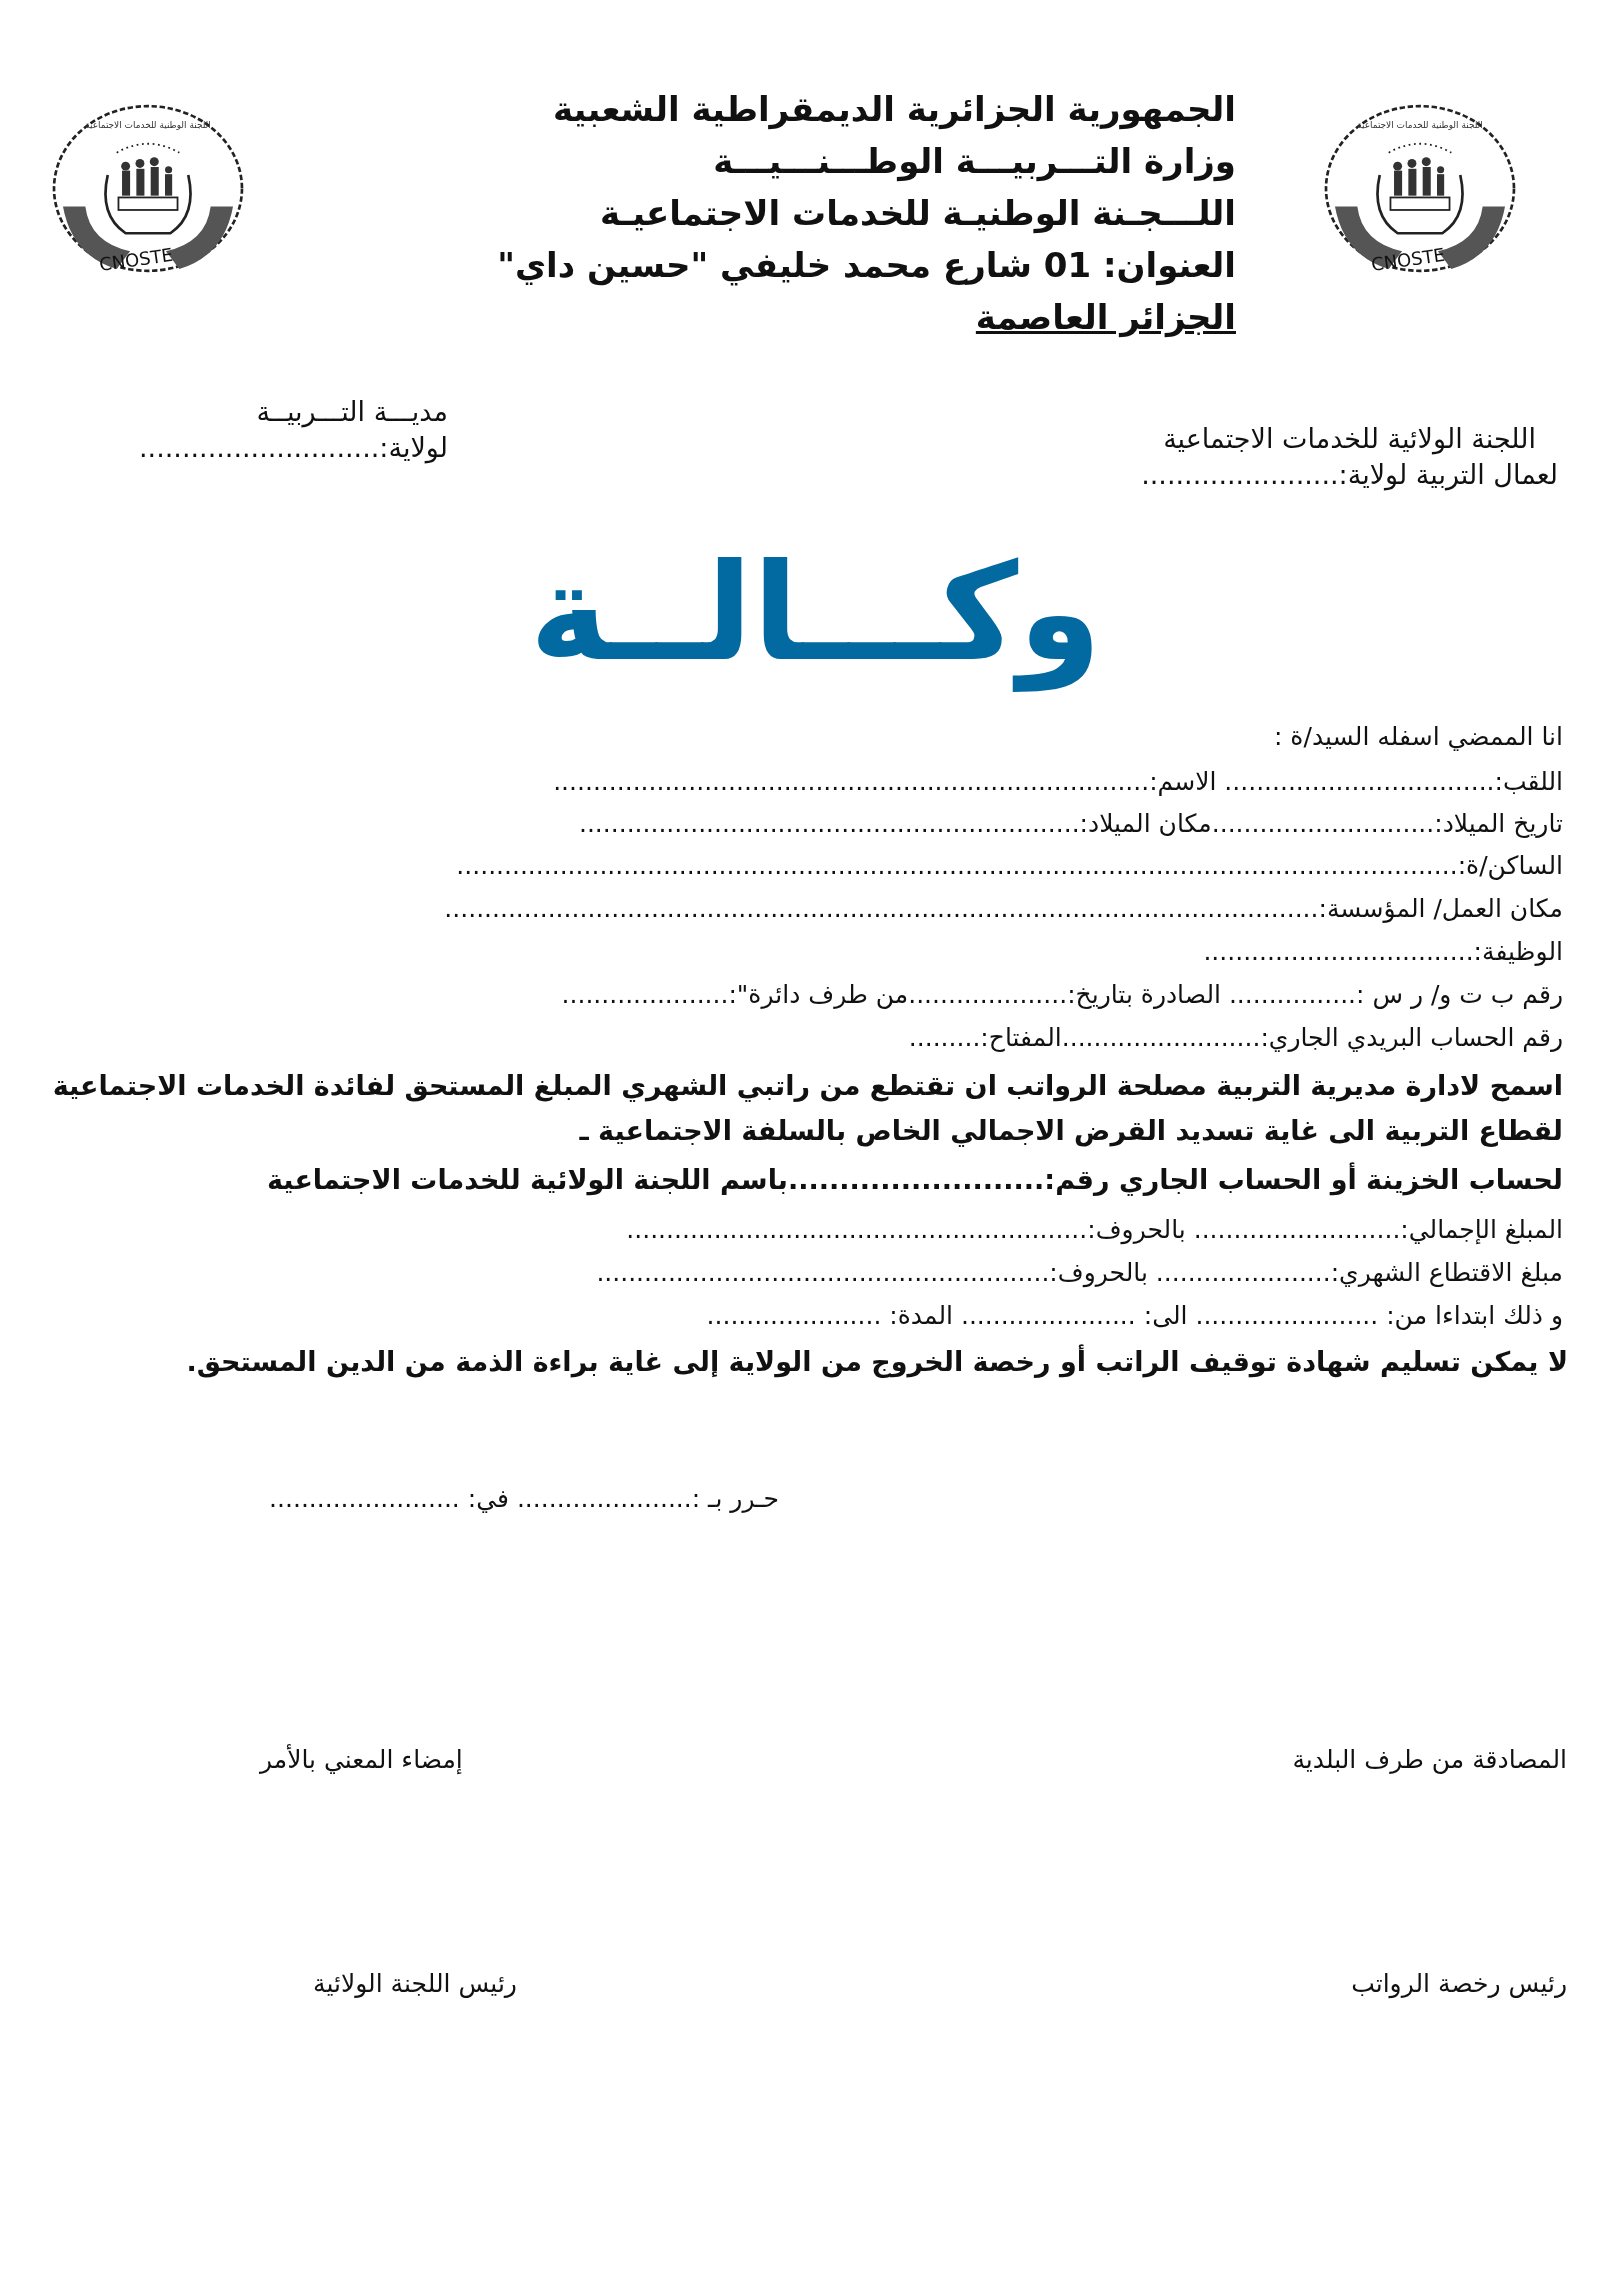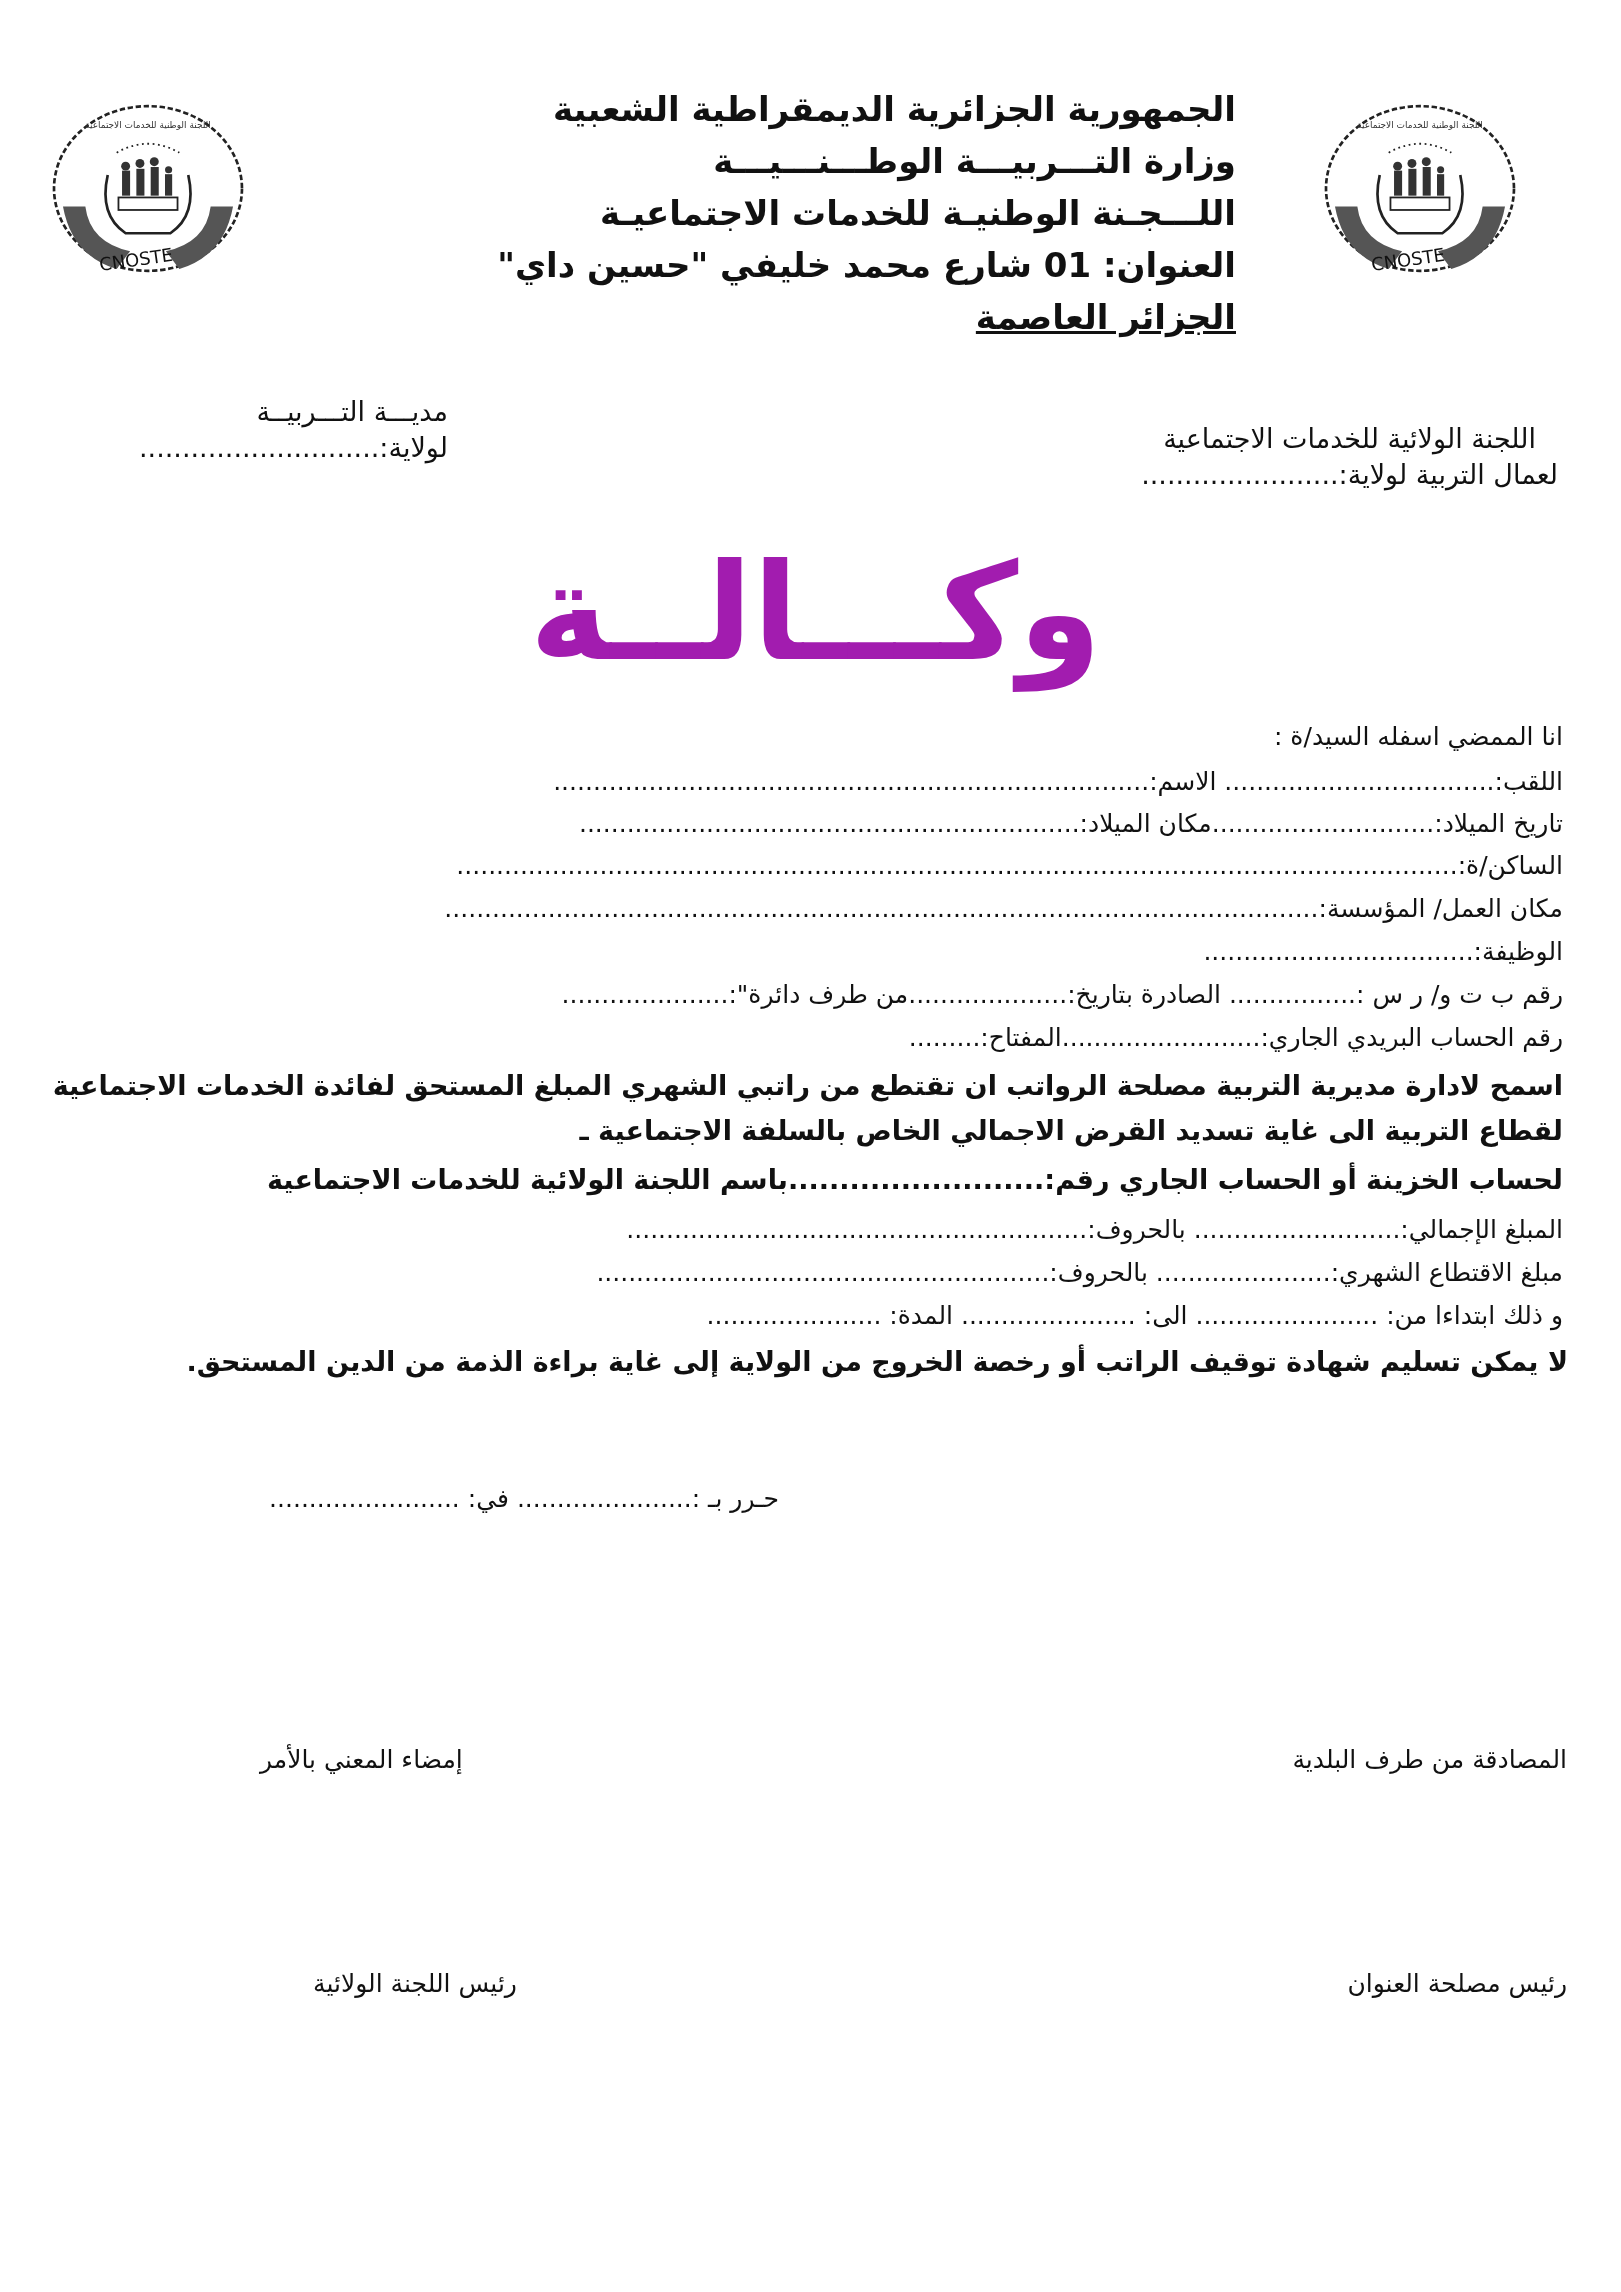--- a/index.html
+++ b/index.html
@@ -2,21 +2,21 @@
 <html style="font-size:14.3px"><head>
 <meta charset="utf-8">
 <style>
   html, body { margin:0; padding:0; background:#ffffff; }
   body { width:1621px; height:2293px; position:relative; overflow:hidden; color:#111; font-family:"DejaVu Sans", sans-serif; }
   .abs { position:absolute; }
   .rtl { direction:rtl; unicode-bidi:plaintext; white-space:nowrap; }
   .hdr { left:376px; width:860px; font-weight:bold; font-size:34px; line-height:48px; }
   .logo { width:206px; height:179px; }
   .side { font-size:27px; line-height:36px; }
-  .title { left:502px; width:627px; top:537px; text-align:center; font-size:134px; font-weight:bold; line-height:152px; letter-spacing:5.4px; color:#a21caf; }
+  .title { left:502px; width:627px; top:537px; text-align:center; font-size:134px; font-weight:bold; line-height:152px; letter-spacing:5.4px; color:#0369a1; }
   .line { left:63px; width:1500px; font-size:25px; line-height:41px; text-align:right; }
   .dots { letter-spacing:0.9px; }
   .para { left:63px; width:1500px; font-size:27px; line-height:44px; text-align:right; font-weight:bold; }
   .warn { left:54px; width:1514px; font-size:27px; line-height:45px; text-align:right; font-weight:bold; }
   .sig { font-size:25px; line-height:36px; }
 </style>
 </head>
 <body>
 
 <div class="abs logo" style="left:45px; top:99px;">
@@ -98,15 +98,15 @@
 <div class="abs line rtl dots" style="top:1209px;">المبلغ الإجمالي:.......................... بالحروف:..........................................................</div>
 <div class="abs line rtl dots" style="top:1252px;">مبلغ الاقتطاع الشهري:...................... بالحروف:.........................................................</div>
 <div class="abs line rtl dots" style="top:1295px;">و ذلك ابتداءا من: ....................... الى: ...................... المدة: ......................</div>
 
 <div class="abs warn rtl" style="top:1339px;">لا يمكن تسليم شهادة توقيف الراتب أو رخصة الخروج من الولاية إلى غاية براءة الذمة من الدين المستحق.</div>
 
 <div class="abs line rtl dots" style="top:1478px; left:63px; width:716px;">حـرر بـ :...................... في: ........................</div>
 
 <div class="abs sig rtl" style="right:54px; top:1742px;">المصادقة من طرف البلدية</div>
 <div class="abs sig rtl" style="left:260px; top:1742px;">إمضاء المعني بالأمر</div>
-<div class="abs sig rtl" style="right:54px; top:1966px;">رئيس مصلحة العنوان</div>
+<div class="abs sig rtl" style="right:54px; top:1966px;">رئيس رخصة الرواتب</div>
 <div class="abs sig rtl" style="left:313px; top:1966px;">رئيس اللجنة الولائية</div>
 
 
 </body></html>

